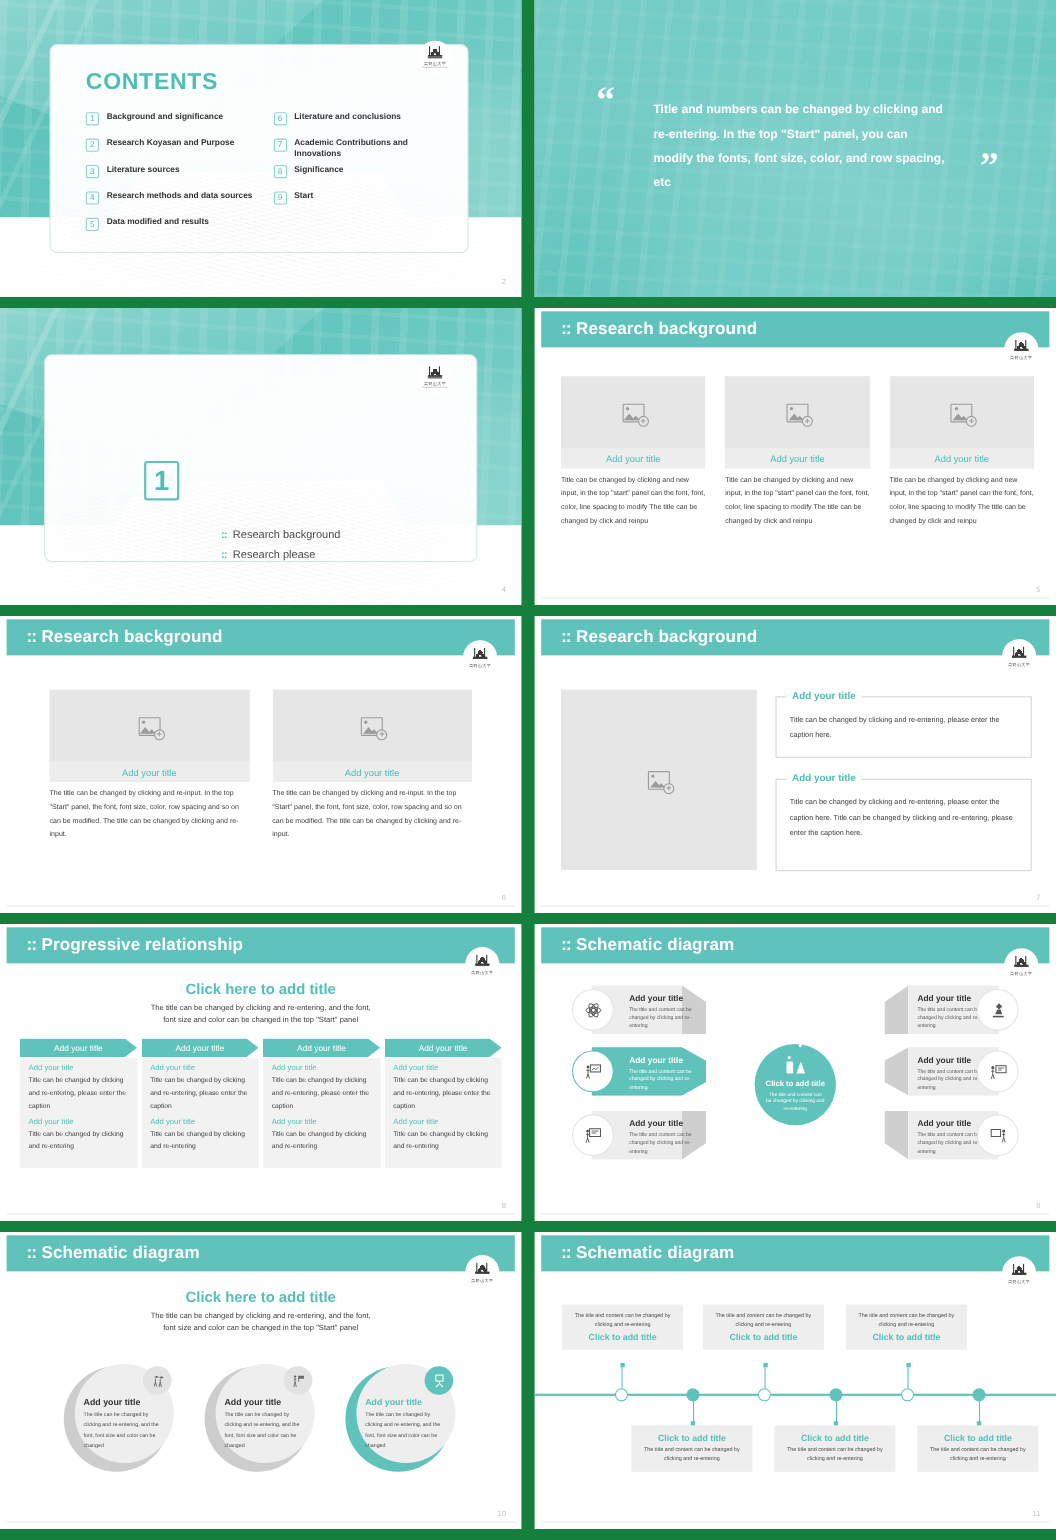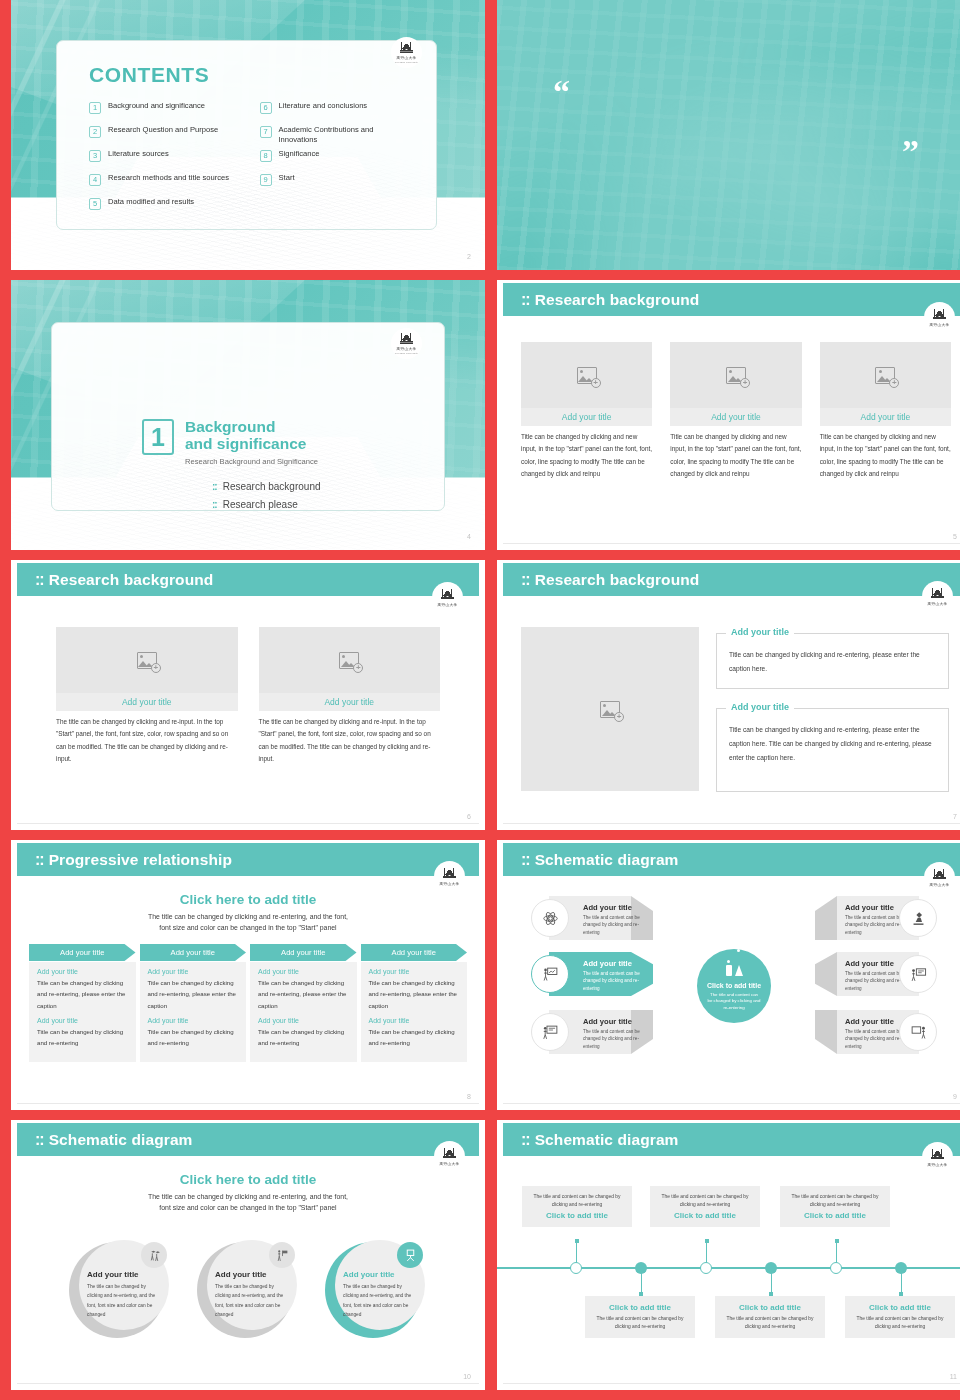--- a/index.html
+++ b/index.html
@@ -9,22 +9,22 @@
     font-family: "Liberation Sans", sans-serif;
     overflow: hidden;
   }
   .sheet {
     width: 960px; height: 1400px;
     display: grid;
     grid-template-columns: 474px 474px;
     grid-template-rows: repeat(5, 270px);
     column-gap: 12px;
     row-gap: 10px;
-    padding: 0 0 0 11px;
-    background: #ef4444;
+    padding: 0 0 0 0;
+    background: #15803d;
   }
   .slide {
     position: relative;
     width: 474px; height: 270px;
     background: #ffffff;
     overflow: hidden;
   }
 
   
   .hdr {
@@ -125,21 +125,21 @@
   }
   .toc { position: absolute; left: 32px; top: 60px; right: 22px; display: flex; gap: 16px; }
   .toc-col { width: 168px; display: flex; flex-direction: column; gap: 0px; }
   .toc-item { display: flex; align-items: flex-start; gap: 7px; min-height: 21px; margin-bottom: 3px; }
   .toc-num {
     flex: 0 0 auto;
     width: 12px; height: 12px; margin-top: 1px;
     border: 1px solid #8ED3CD; border-radius: 2px;
     color: #4EBDB5; font-size: 7.5px; line-height: 10.5px; text-align: center;
   }
-  .toc-label { font-size: 7.6px; color: #333; font-weight: normal; line-height: 1.32; }
+  .toc-label { font-size: 7.6px; color: #333; font-weight: bold; line-height: 1.32; }
 
   
   .sec-wrap { position: absolute; left: 90px; top: 96px; display: flex; gap: 11px; align-items: flex-start; }
   .sec-num {
     width: 32px; height: 36px; border: 2px solid #5FC3BC; border-radius: 3px;
     color: #4EBDB5; font-size: 25px; font-weight: bold;
     display: flex; align-items: center; justify-content: center;
   }
   .sec-title { font-size: 15.5px; font-weight: bold; color: #4EBDB5; line-height: 1.08; }
   .sec-sub { font-size: 7.6px; color: #6e6e6e; margin-top: 5px; }
@@ -294,29 +294,29 @@
       </div>
       <div class="contents-title">CONTENTS</div>
       <div class="toc">
         <div class="toc-col">
           <div class="toc-item">
             <div class="toc-num">1</div>
             <div class="toc-label">Background and significance</div>
           </div>
           <div class="toc-item">
             <div class="toc-num">2</div>
-            <div class="toc-label">Research Question and Purpose</div>
+            <div class="toc-label">Research Koyasan and Purpose</div>
           </div>
           <div class="toc-item">
             <div class="toc-num">3</div>
             <div class="toc-label">Literature sources</div>
           </div>
           <div class="toc-item">
             <div class="toc-num">4</div>
-            <div class="toc-label">Research methods and title sources</div>
+            <div class="toc-label">Research methods and data sources</div>
           </div>
           <div class="toc-item">
             <div class="toc-num">5</div>
             <div class="toc-label">Data modified and results</div>
           </div>
         </div>
         <div class="toc-col">
           <div class="toc-item">
             <div class="toc-num">6</div>
             <div class="toc-label">Literature and conclusions</div>
@@ -337,44 +337,40 @@
       </div>
     </div>
     <div class="pagenum">2</div>
   </div>
 
   <div class="slide">
     <div class="quote-bg"></div>
     <div class="quote-photo"></div>
     <div class="qm qm-open">“</div>
     <div class="qm qm-close">”</div>
+    <div class="quote-text">Title and numbers can be changed by clicking and re-entering. In the top "Start" panel, you can modify the fonts, font size, color, and row spacing, etc</div>
   </div>
 
   <div class="slide">
     <div class="hero-bg"></div>
     <div class="hero-photo"></div>
     <div class="hero-roof"></div>
     <div class="hero-cut"></div>
     <div class="hero-wave"></div>
 
     <div class="card" style="left:40px; top:42px; right:40px; bottom:39px;">
       <div class="cardwave"></div>
       <div class="logo-badge" style="right:22px; top:5px;">
         <div class="crest"></div>
         <div class="lname">高野山大学</div>
         <div class="lsub">Koyasan University</div>
       </div>
 
       <div class="sec-wrap">
         <div class="sec-num">1</div>
-        <div>
-          <div class="sec-title">Background</div>
-          <div class="sec-title">and significance</div>
-          <div class="sec-sub">Research Background and Significance</div>
-        </div>
       </div>
 
       <div class="sec-bullets">
         <div class="sec-bullet">
           <span class="bcolon">::</span>
           <span class="btext">Research background</span>
         </div>
         <div class="sec-bullet">
           <span class="bcolon">::</span>
           <span class="btext">Research please</span>

